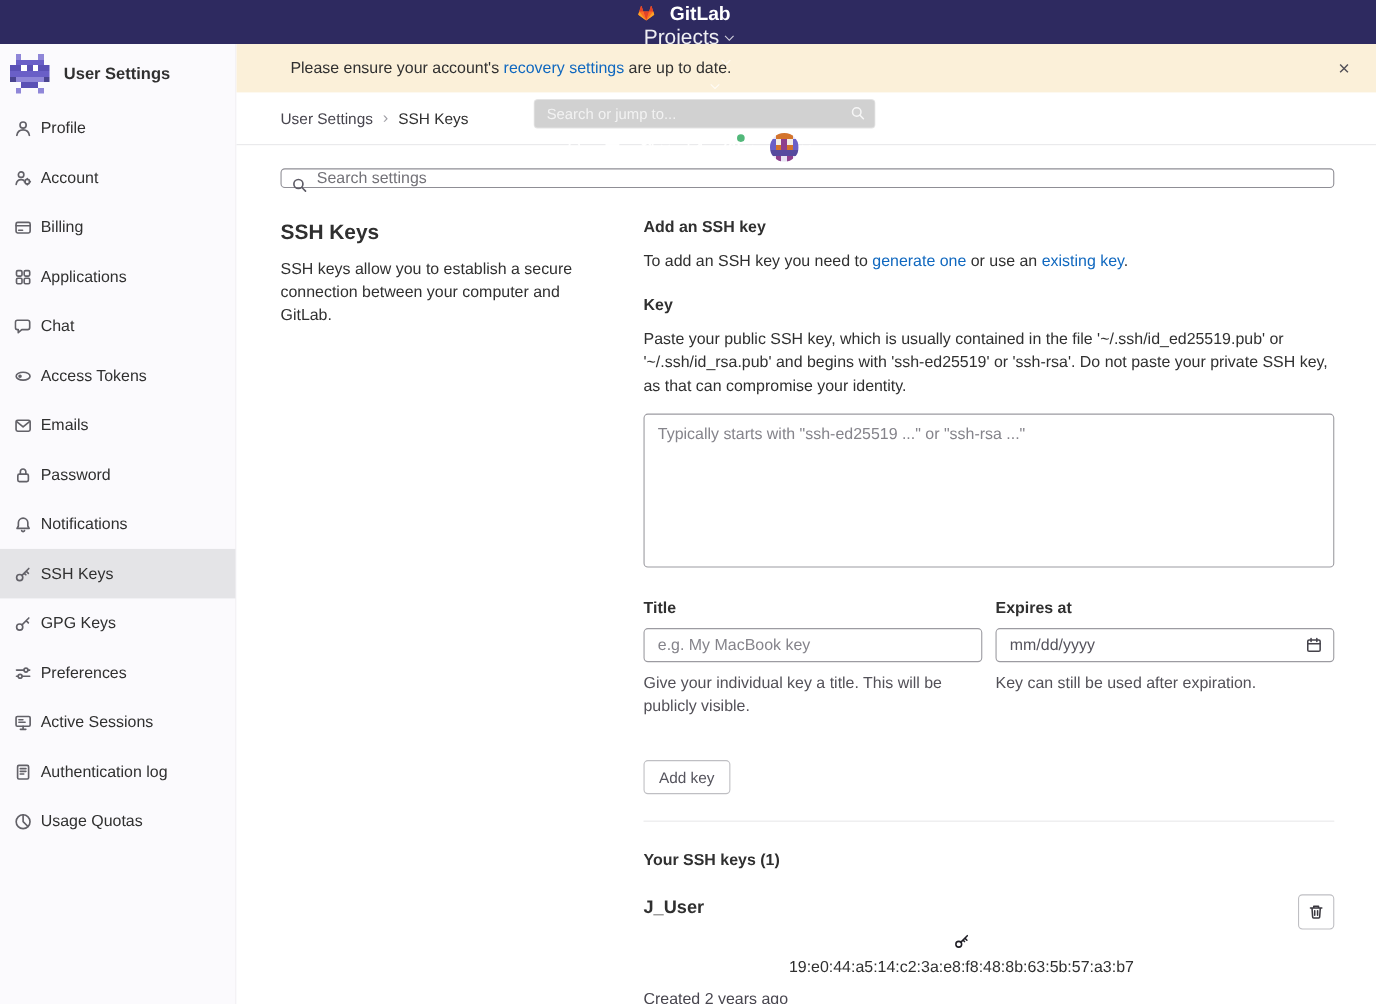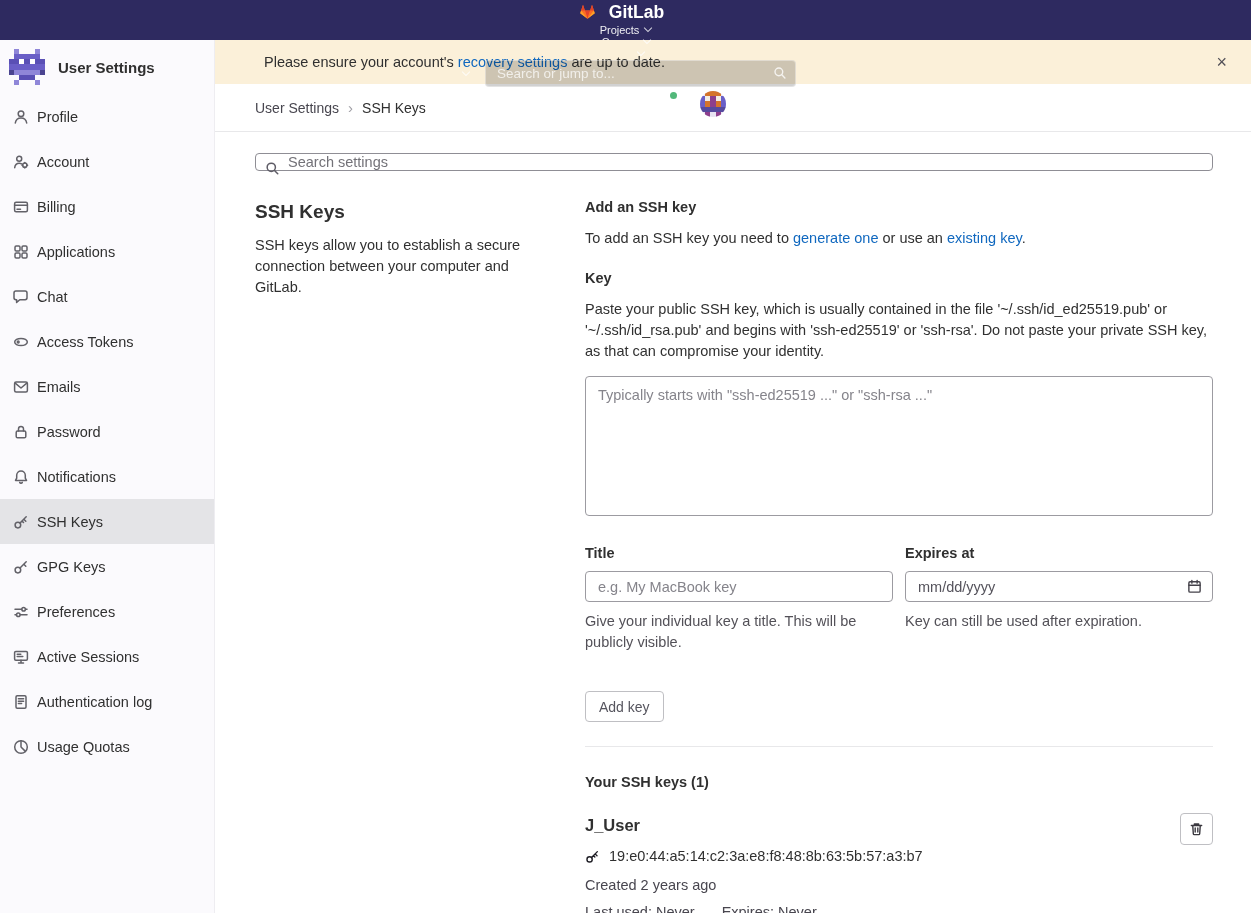--- a/index.html
+++ b/index.html
@@ -9,21 +9,21 @@
   }
   *{margin:0;padding:0;box-sizing:border-box;}
   html,body{width:1251px;height:913px;}
   body{font-family:"Liberation Sans",sans-serif;font-size:14.5px;color:var(--text);background:#fff;overflow:hidden;}
   svg{display:block;}
   ul{list-style:none;}
   
   .navbar{height:40px;background:var(--navbar-bg);display:flex;align-items:center;padding:0 14px;color:rgba(255,255,255,0.92);flex-direction:column;}
   .brand{display:flex;align-items:center;gap:9px;cursor:pointer;margin-right:12px;}
   .brand-name{font-size:17.5px;font-weight:700;color:#fff;}
-  .nav-item{display:flex;align-items:center;gap:6px;padding:0 11px;height:40px;font-size:11px;cursor:pointer;}
+  .nav-item{display:flex;align-items:center;gap:6px;padding:0 11px;height:40px;font-size:19px;cursor:pointer;}
   .chev{width:6px;height:6px;border-right:1.6px solid currentColor;border-bottom:1.6px solid currentColor;transform:rotate(45deg);margin-top:-4px;opacity:.85;display:inline-block;}
   .nav-center{flex:1;display:flex;align-items:center;justify-content:flex-end;gap:16px;padding-right:14px;}
   .plus-btn{display:flex;align-items:center;gap:5px;cursor:pointer;}
   .nav-search{position:relative;width:311px;}
   .nav-search input{width:100%;height:27px;background:rgba(0,0,0,0.18);border:1px solid rgba(255,255,255,0.38);border-radius:4px;color:#fff;font-family:inherit;font-size:13.5px;padding:0 30px 0 11px;outline:none;}
   .nav-search input::placeholder{color:rgba(255,255,255,0.72);}
   .nav-search .mag{position:absolute;right:9px;top:6px;opacity:.8;}
   .nav-icons{display:flex;align-items:center;gap:6px;}
   .icon-btn{display:flex;align-items:center;gap:4px;padding:4px 5px;cursor:pointer;position:relative;}
   .dot{position:absolute;top:0;right:12px;width:7px;height:7px;border-radius:50%;background:#52b87a;}
@@ -66,21 +66,21 @@
   .text-input{width:100%;height:31px;border:1px solid #9c9ba1;border-radius:4px;padding:0 12px;font-family:inherit;font-size:14.5px;color:var(--text);outline:none;margin-top:10px;display:block;}
   .text-input::placeholder{color:#85848b;}
   .date-input{height:31px;border:1px solid #9c9ba1;border-radius:4px;padding:0 10px 0 12px;display:flex;align-items:center;justify-content:space-between;margin-top:10px;cursor:text;background:#fff;}
   .date-input .ph{color:#55535c;font-size:14.5px;}
   .help-text{color:#535158;line-height:21px;margin-top:9px;}
   .btn{display:inline-block;margin-top:38px;height:31px;padding:0 13px;background:#fff;border:1px solid #bfbfc3;border-radius:4px;font-family:inherit;font-size:14px;color:#56555e;cursor:pointer;}
   .divider{border:none;border-top:1px solid var(--soft-border);margin:24px 0 0;}
   .keys-heading{margin-top:27px;}
   .key-card{margin-top:26px;position:relative;padding-right:50px;}
   .key-name{font-size:16.5px;font-weight:700;}
-  .fp-row{display:flex;align-items:center;gap:9px;margin-top:13px;}
+  .fp-row{display:flex;align-items:center;gap:9px;margin-top:13px;flex-direction:column;}
   .fp-row .k-icon{color:#1f1e25;}
   .meta{color:#48464f;margin-top:13px;}
   .meta2{margin-top:11px;color:#48464f;}
   .meta2 span:first-child{margin-right:27px;}
   .trash-btn{position:absolute;right:0;top:-3px;width:33px;height:32px;border:1px solid #bfbfc3;border-radius:4px;background:#fff;display:flex;align-items:center;justify-content:center;cursor:pointer;color:#3a383f;}
 </style>
 </head>
 <body>
 
 <header class="navbar">

